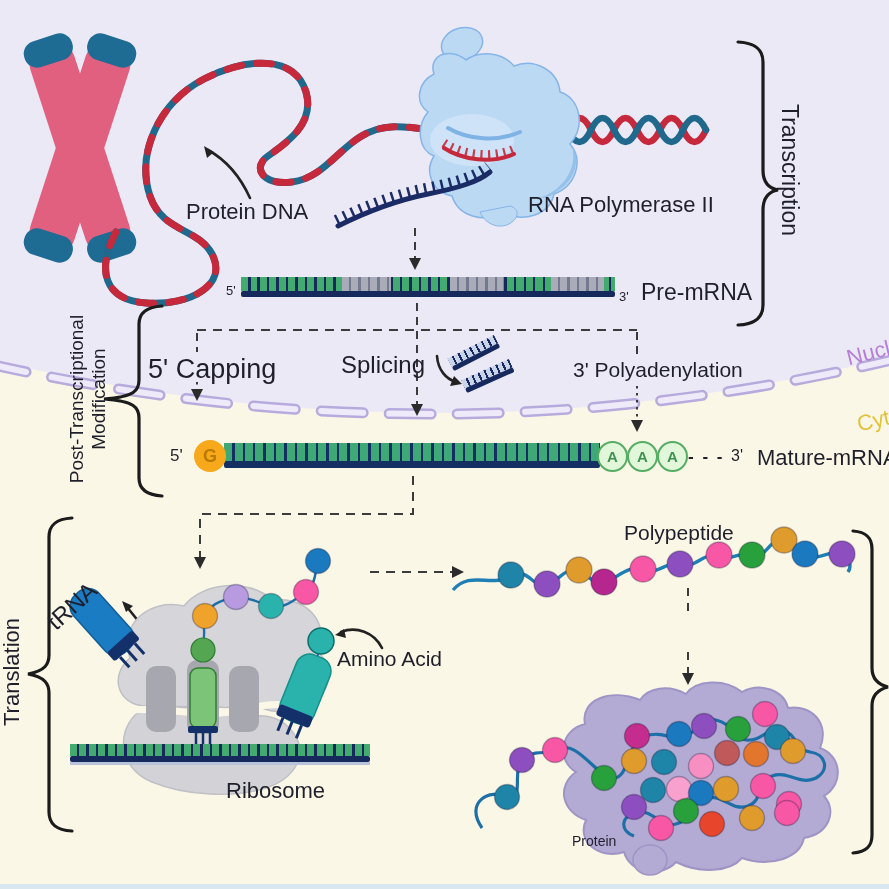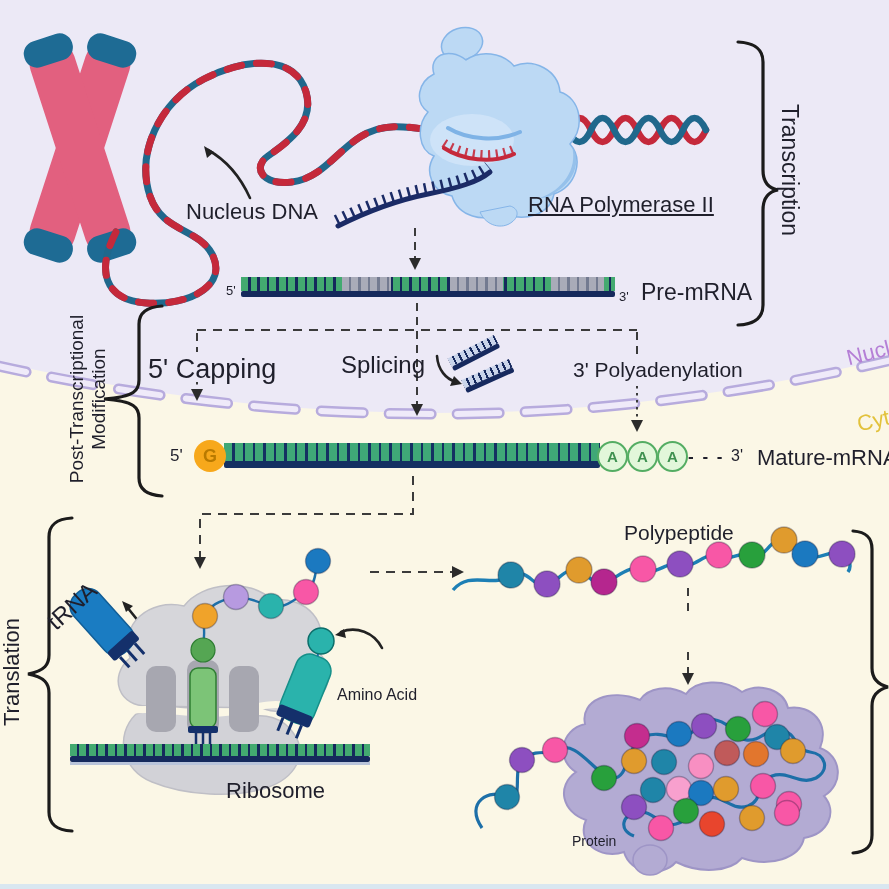--- a/index.html
+++ b/index.html
@@ -256,22 +256,22 @@
       <span class="a-circle">A</span>
       <span class="a-circle">A</span>
       <span class="a-circle">A</span>
     </div>
 
 <div class="bar" style="left:70px; top:744px; width:300px; border-bottom:3px solid #B9C4DA;">
   <div class="teeth" style="height:12px;"></div>
   <div class="backbone" style="height:6px;"></div>
 </div>
 
-<div class="label" style="left:186px; top:199px; font-size:22px;">Nucleus DNA</div>
-<div class="label" style="left:528px; top:192px; font-size:22px;text-decoration:underline;">RNA Polymerase II</div>
+<div class="label" style="left:186px; top:199px; font-size:22px;">Protein DNA</div>
+<div class="label" style="left:528px; top:192px; font-size:22px;">RNA Polymerase II</div>
 <div class="label" style="left:226px; top:283px; font-size:13px;">5'</div>
 <div class="label" style="left:619px; top:289px; font-size:13px;">3'</div>
 <div class="label" style="left:641px; top:279px; font-size:23px;text-align:right;">Pre-mRNA</div>
 <div class="label" style="left:789px; top:170px; font-size:23px; transform:translate(-50%,-50%) rotate(90deg);">Transcription</div>
 
 <div class="label vlabel" style="left:88px; top:399px; font-size:19px;">
   <div>Post-Transcriptional</div>
   <div>Modification</div>
 </div>
 <div class="label" style="left:148px; top:354px; font-size:27px;">5' Capping</div>
@@ -281,19 +281,19 @@
 <div class="label" style="left:846px; top:336px; font-size:22px; color:#B57FD6; transform:rotate(-14deg);">Nucleus</div>
 <div class="label" style="left:856px; top:400px; font-size:22px; color:#E2C23C; transform:rotate(-13deg);">Cytoplasm</div>
 
 <div class="label" style="left:170px; top:446px; font-size:17px;">5'</div>
 <div class="label" style="left:688px; top:447px; font-size:17px; font-weight:bold; letter-spacing:2px;">- - -</div>
 <div class="label" style="left:731px; top:447px; font-size:16px;">3'</div>
 <div class="label" style="left:757px; top:445px; font-size:22px;">Mature-mRNA</div>
 
 <div class="label" style="left:12px; top:672px; font-size:22px; transform:translate(-50%,-50%) rotate(-90deg);">Translation</div>
 <div class="label" style="left:72px; top:606px; font-size:24px; transform:translate(-50%,-50%) rotate(-42deg);">tRNA</div>
-<div class="label" style="left:337px; top:647px; font-size:16px;margin-top:39px;">Amino Acid</div>
+<div class="label" style="left:337px; top:647px; font-size:21px;">Amino Acid</div>
 <div class="label" style="left:226px; top:778px; font-size:22px;">Ribosome</div>
 <div class="label" style="left:624px; top:521px; font-size:21px;">Polypeptide</div>
 <div class="label" style="left:572px; top:833px; font-size:14px;">Protein</div>
 
 <div id="bottom-strip"></div>
 </div>
 
 </body></html>

